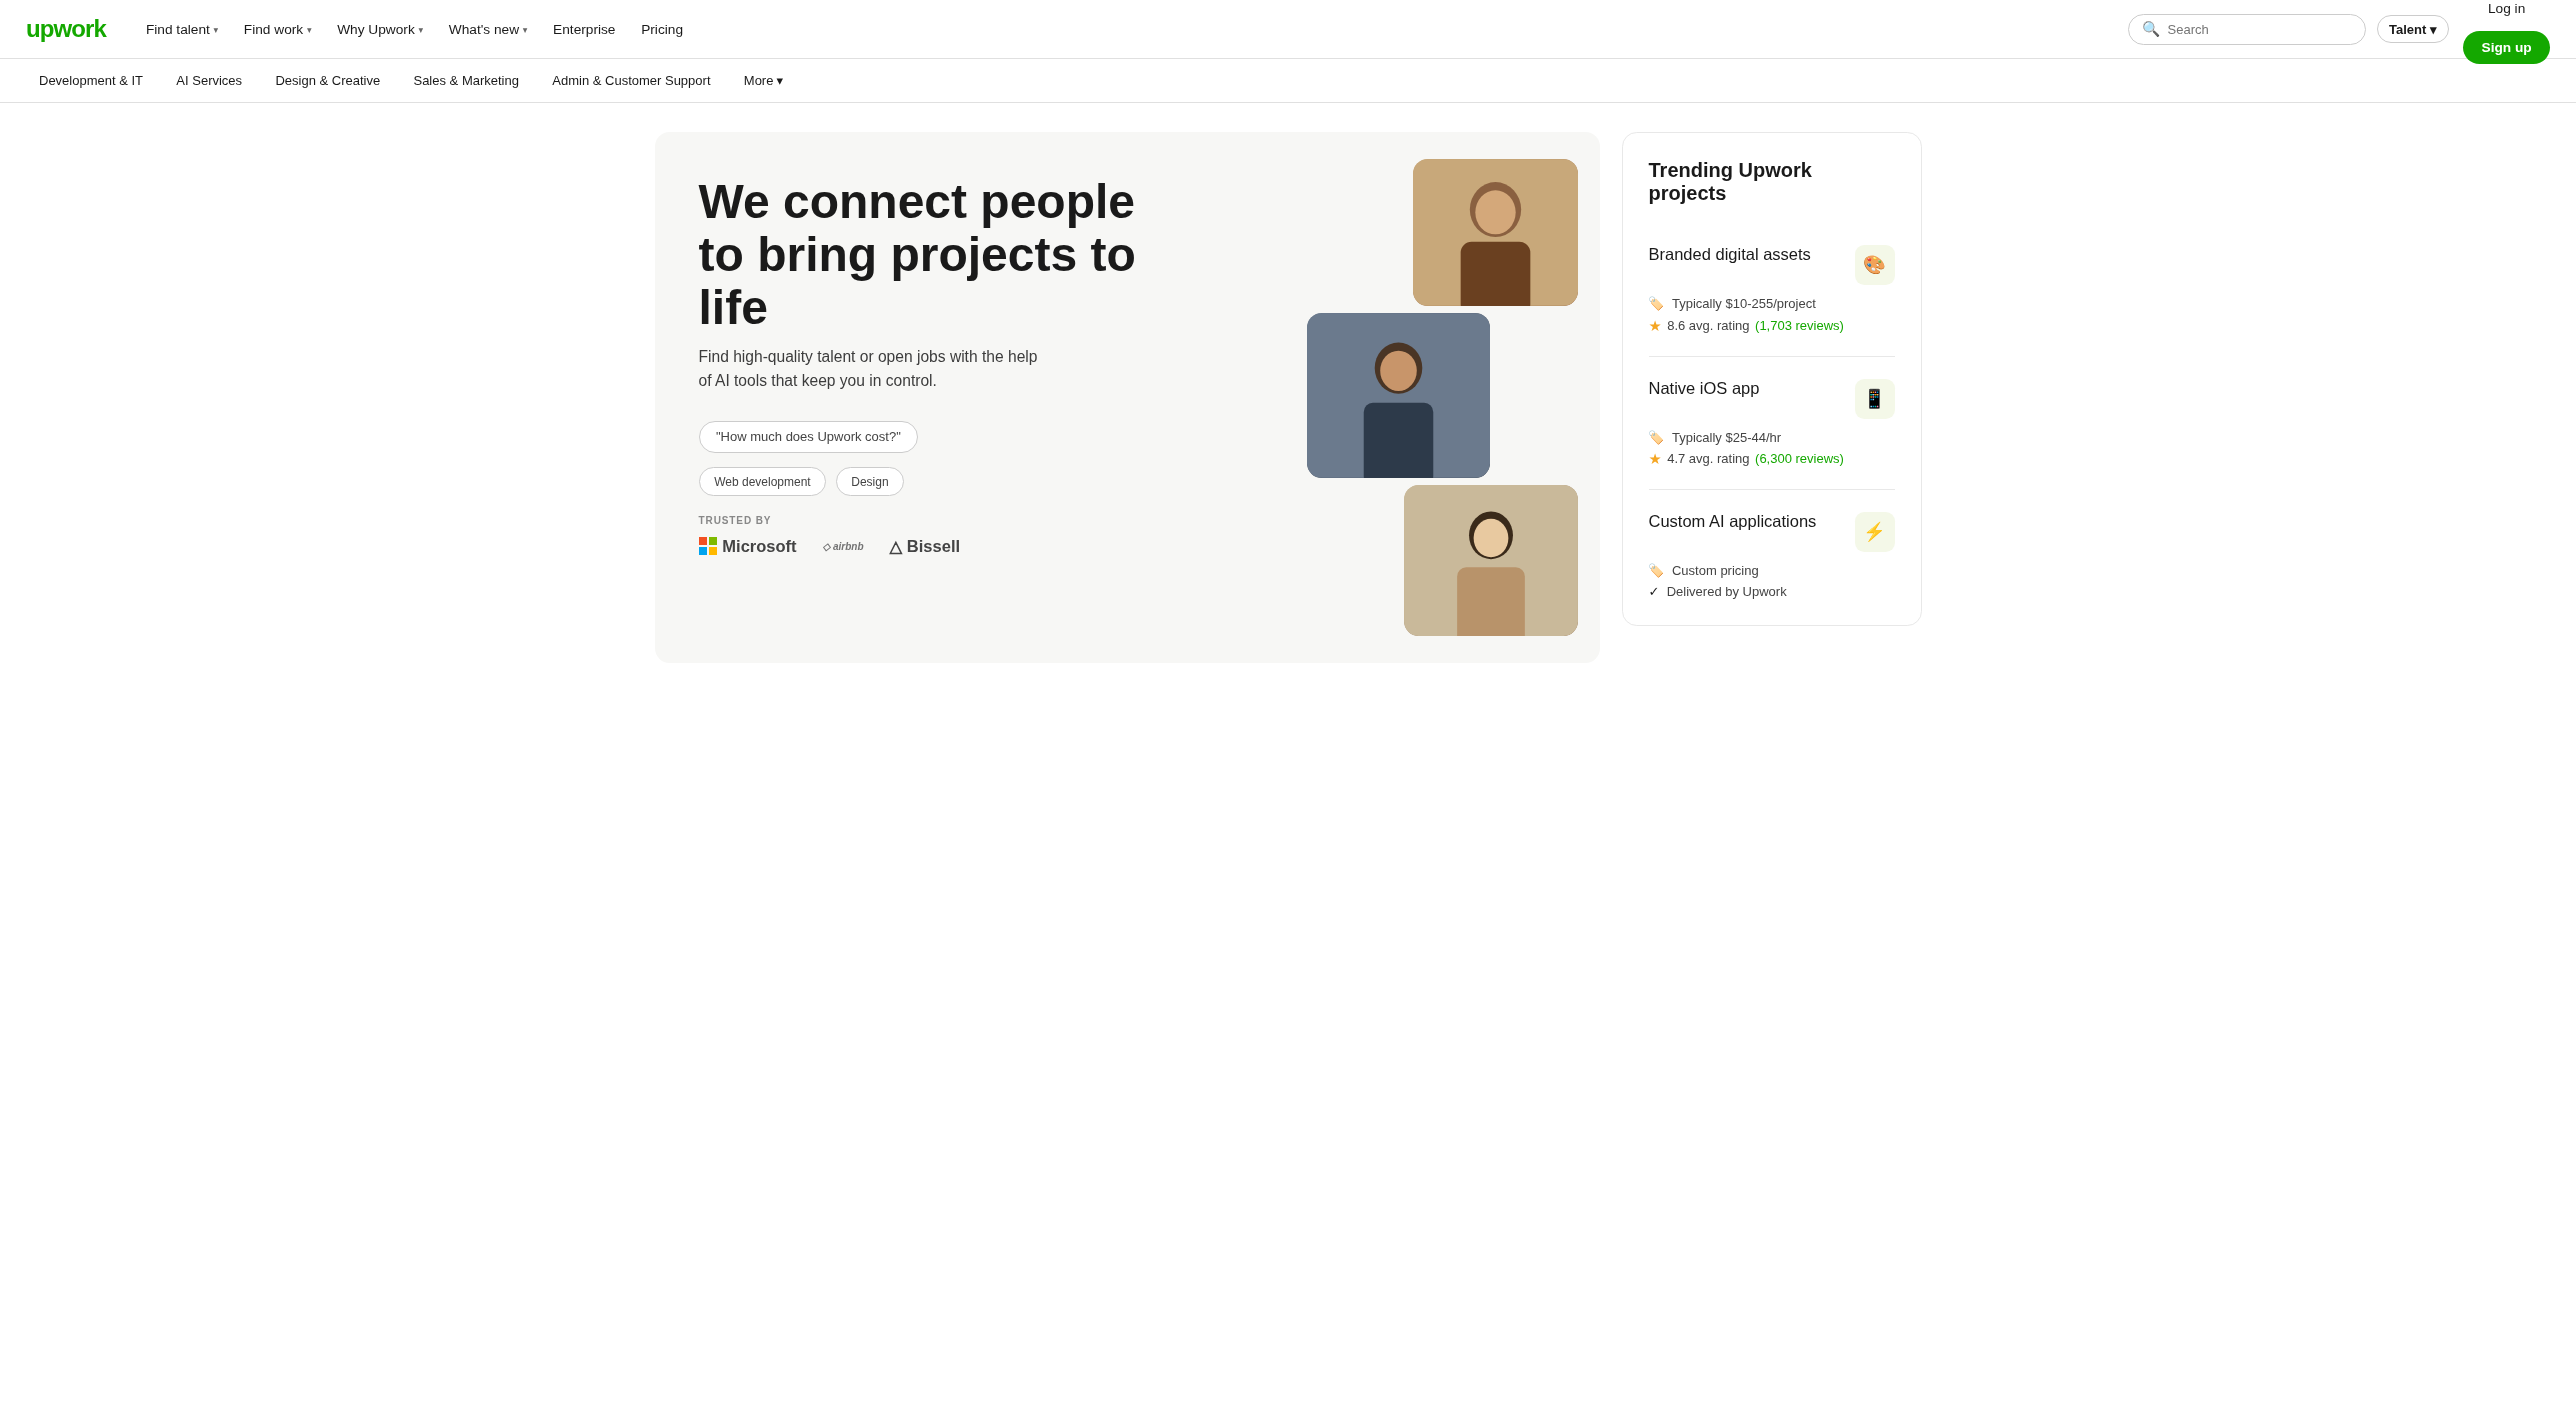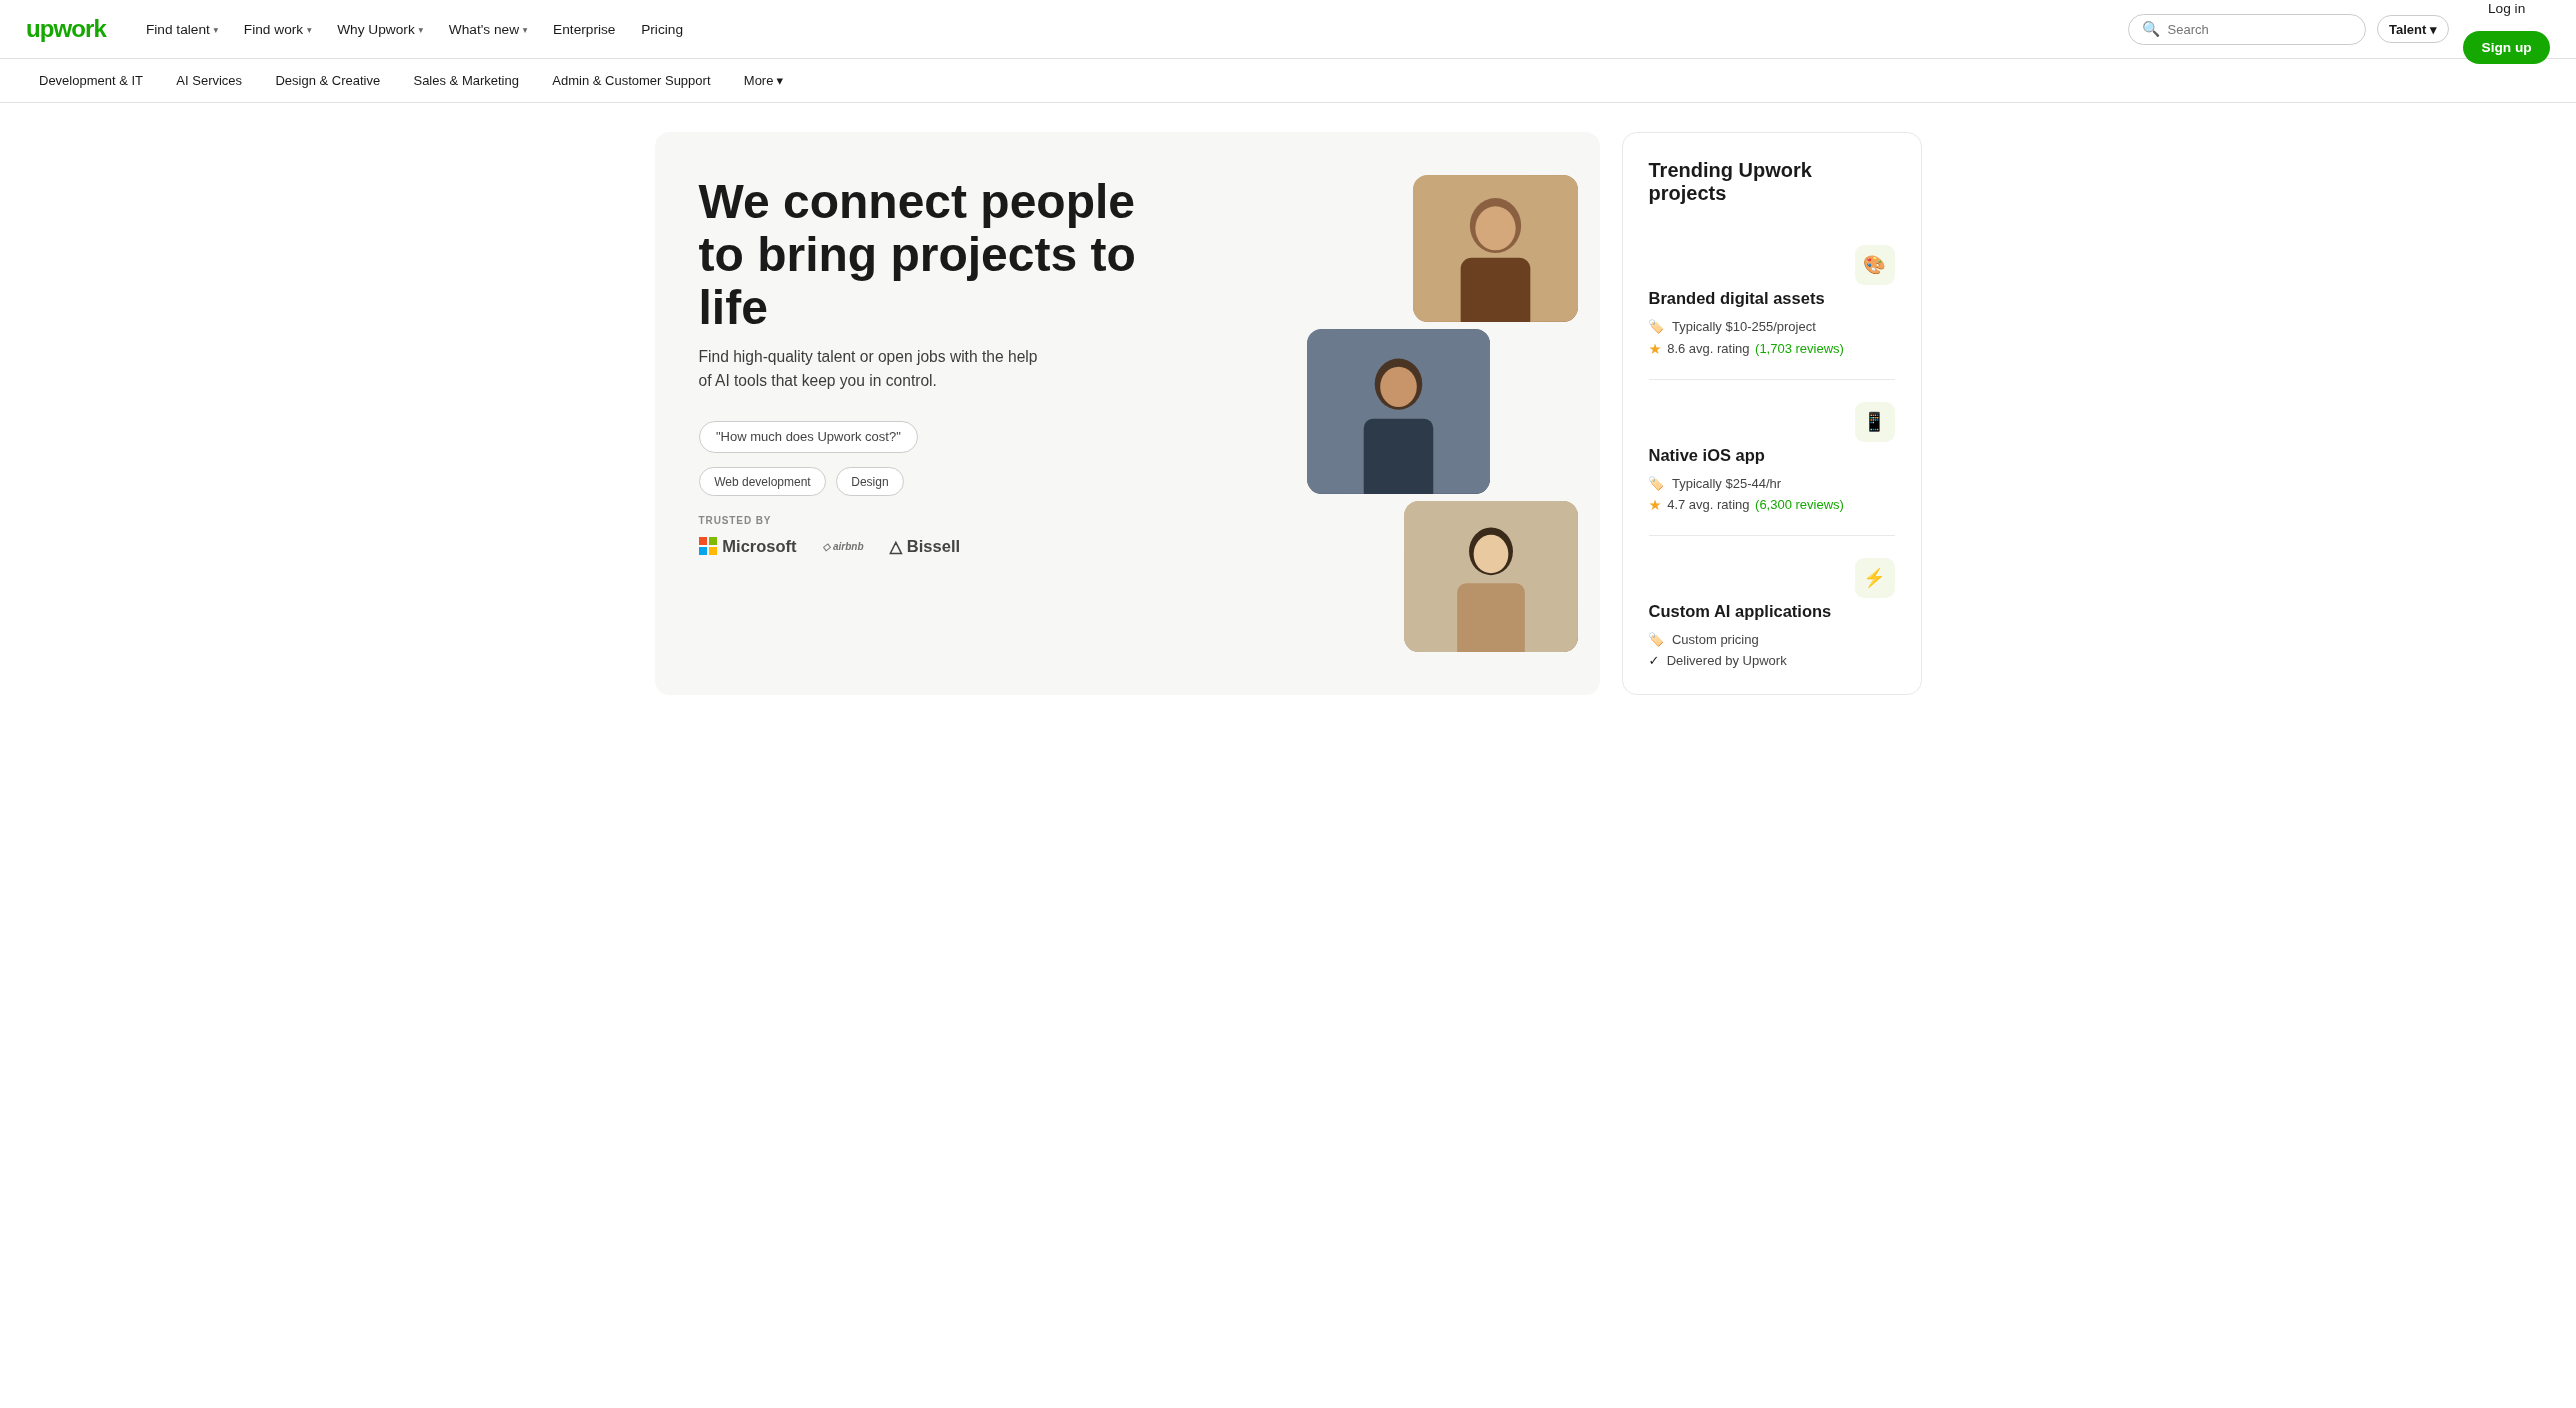--- a/index.html
+++ b/index.html
@@ -132,21 +132,21 @@
     .trending-card {
       background: #fff; border: 0.9px solid #e8e8e8; border-radius: 14.7px; padding: 26px;
     }
     .trending-title { font-size: 20px; font-weight: 700; margin-bottom: 18.3px; }
 
     .project-item {
       padding: 22px 0; border-bottom: 0.9px solid #e8e8e8;
     }
     .project-item:last-child { border-bottom: none; padding-bottom: 0; }
     .project-header { display: flex; align-items: flex-start; justify-content: space-between; margin-bottom: 11px; }
-    .project-name { font-size: 16.5px; font-weight: 700; color: #1a1a1a; margin-top: 44px; }
+    .project-name { font-size: 16.5px; font-weight: 400; color: #1a1a1a; }
     .project-icon {
       width: 40px; height: 40px; border-radius: 9.2px; background: #f4f8e8;
       display: flex; align-items: center; justify-content: center; font-size: 18.3px;
       flex-shrink: 0;
     }
     .project-meta { display: flex; flex-direction: column; gap: 5.5px; }
     .project-price { display: flex; align-items: center; gap: 7.3px; font-size: 13px; color: #444; }
     .price-tag-icon { font-size: 13px; }
     .project-rating { display: flex; align-items: center; gap: 5.5px; font-size: 13px; color: #444; }
     .star-icon { color: #f5a623; font-size: 14.7px; }

